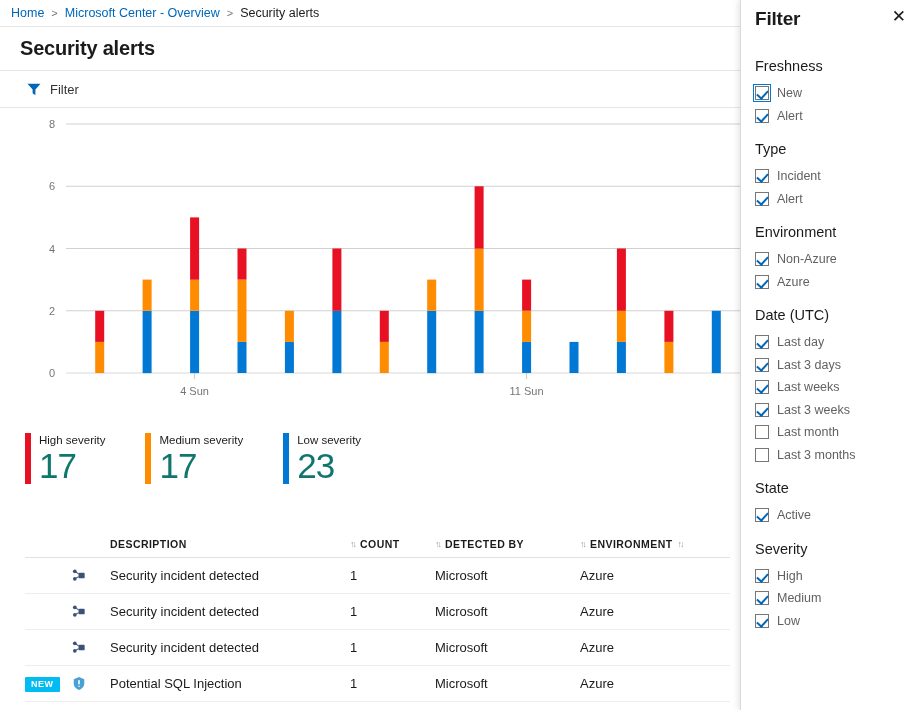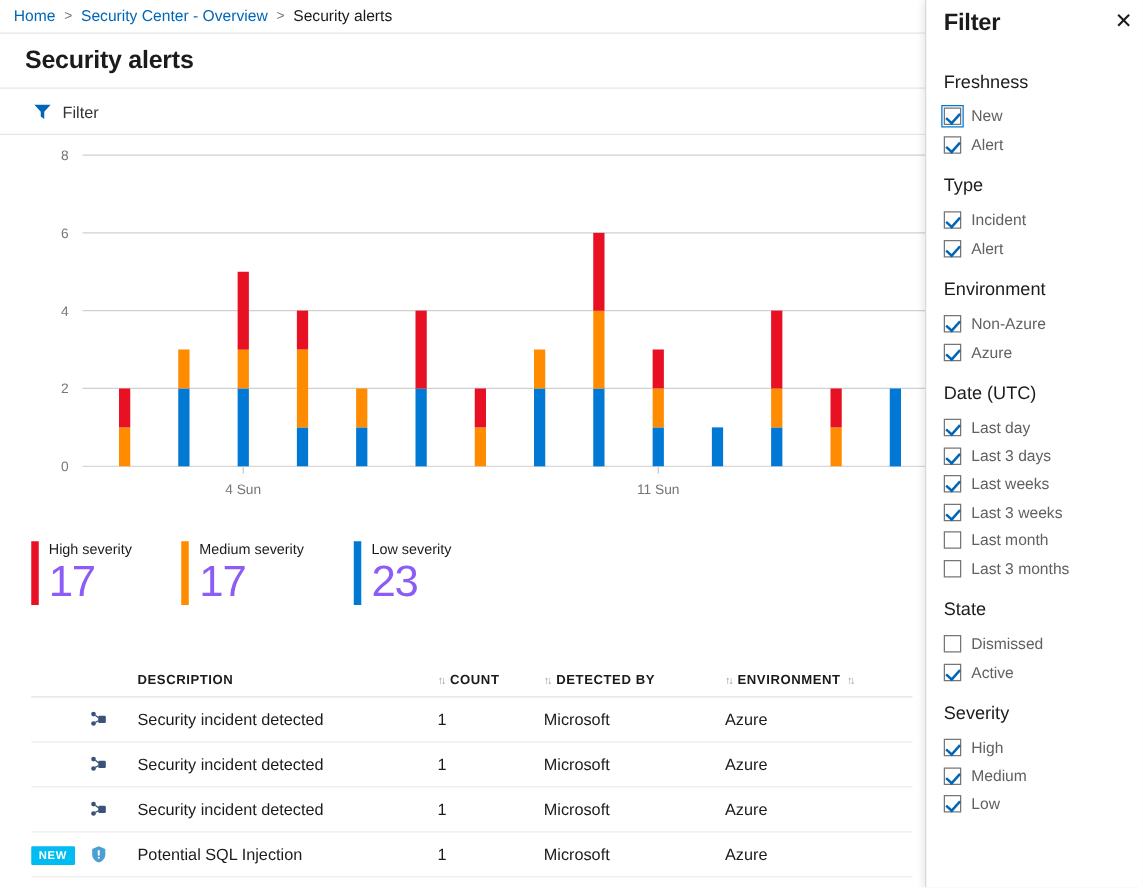--- a/index.html
+++ b/index.html
@@ -60,21 +60,21 @@
 
   
   .legend {
     position: absolute; left: 25px; top: 433px;
     display: flex; gap: 0;
   }
   .lg-item { display: flex; padding-right: 40px; }
   .lg-bar { width: 6px; border-radius: 0; margin-right: 8px; height: 51px; }
   .lg-text { display: flex; flex-direction: column; }
   .lg-label { font-size: 11.5px; color: #1b1b1b; line-height: 14px; }
-  .lg-count { font-size: 35px; color: #8b5cf6; line-height: 38px; font-weight: 400; letter-spacing: -1px; }
+  .lg-count { font-size: 35px; color: #0f766e; line-height: 38px; font-weight: 400; letter-spacing: -1px; }
 
   
   .tbl { position: absolute; left: 25px; top: 524px; width: 705px; }
   .thead {
     display: flex; align-items: flex-end;
     height: 34px;
     border-bottom: 1px solid #e1e1e1;
     padding-bottom: 7px;
   }
   .th {
@@ -146,21 +146,21 @@
 </head>
 <body>
 
 <div id="app">
 
   <div id="main">
 
     <div class="breadcrumb">
       <span class="bc-link">Home</span>
       <span class="bc-sep">&gt;</span>
-      <span class="bc-link">Security Center - Overview</span>
+      <span class="bc-link">Microsoft Center - Overview</span>
       <span class="bc-sep">&gt;</span>
       <span class="bc-current">Security alerts</span>
     </div>
 
     <div class="blade-title">Security alerts</div>
 
     <div class="toolbar">
       <div class="tb-btn">
         <svg class="funnel" viewBox="0 0 14 13">
           <polygon points="0.5,0.8 13.5,0.8 8.4,6.4 8.4,12.2 5.6,10.2 5.6,6.4" fill="#0067b8"></polygon>
@@ -393,24 +393,20 @@
             <span class="fp-label">Last month</span>
           </label>
           <label class="fp-opt">
             <span class="cbx"></span>
             <span class="fp-label">Last 3 months</span>
           </label>
         </div>
         <div class="fp-group">
           <div class="fp-gtitle">State</div>
           <label class="fp-opt">
-            <span class="cbx"></span>
-            <span class="fp-label">Dismissed</span>
-          </label>
-          <label class="fp-opt">
             <span class="cbx on"></span>
             <span class="fp-label">Active</span>
           </label>
         </div>
         <div class="fp-group">
           <div class="fp-gtitle">Severity</div>
           <label class="fp-opt">
             <span class="cbx on"></span>
             <span class="fp-label">High</span>
           </label>

